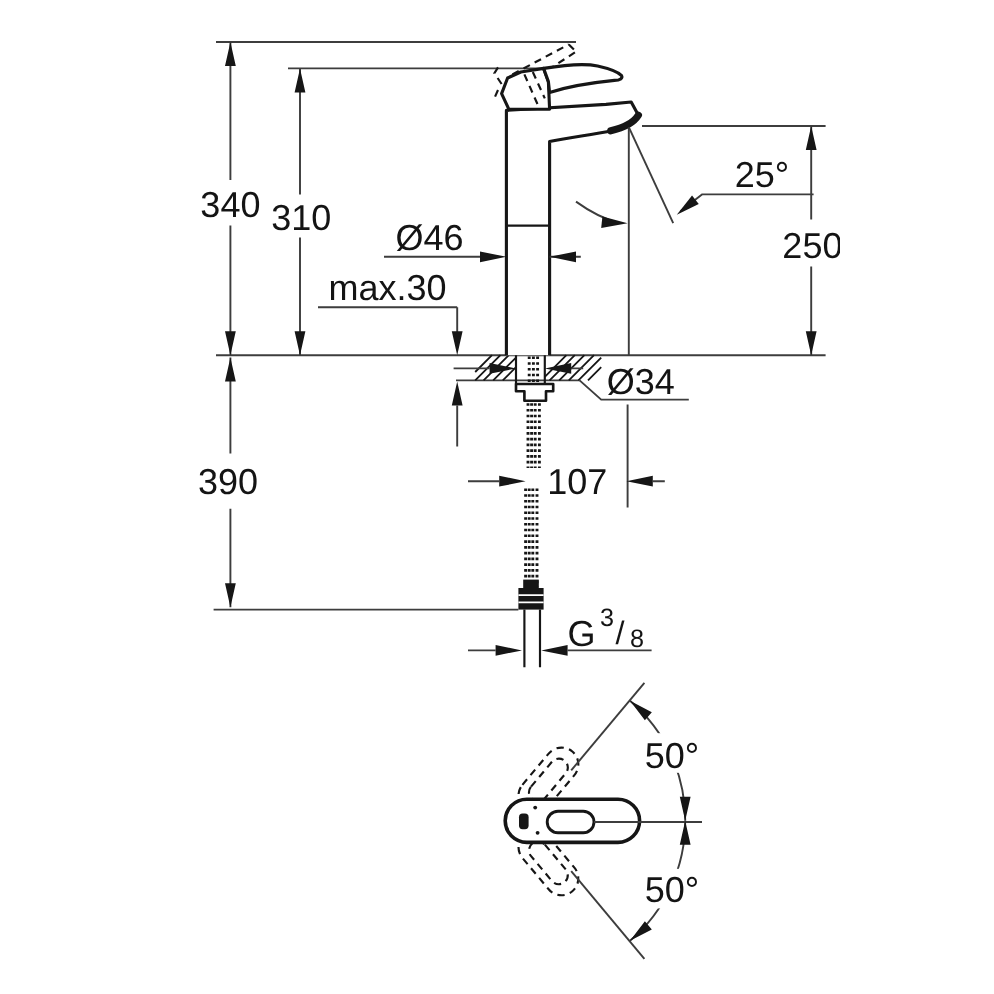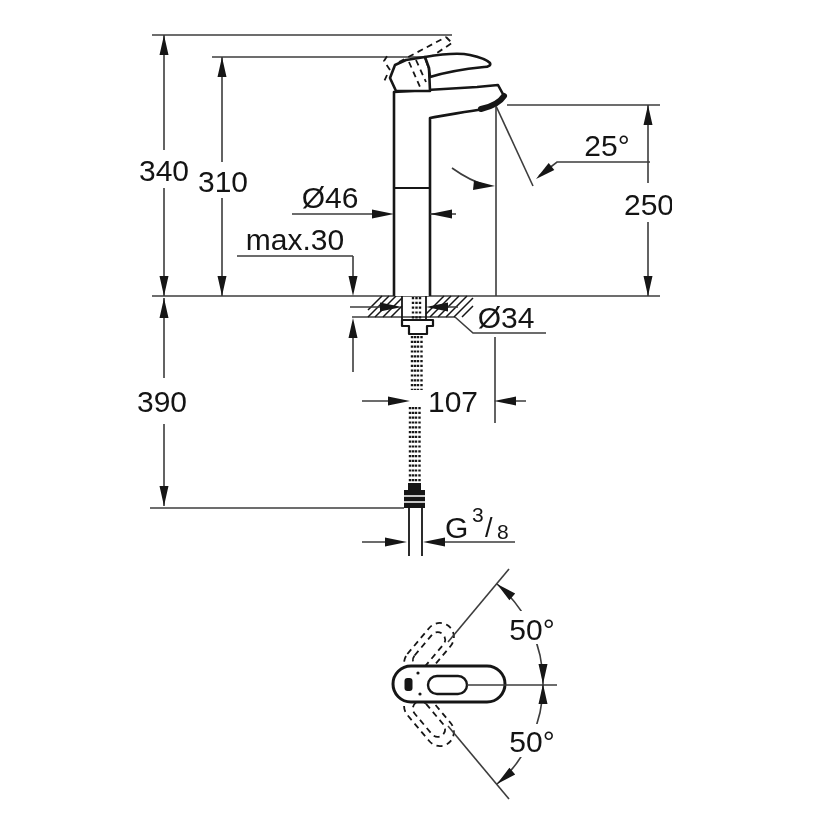--- a/index.html
+++ b/index.html
@@ -1,16 +1,16 @@
 <!DOCTYPE html>
 <html style="--background: #ffffff; --object_line: #161616; --dim_line: #3d3d3d; --text: #141414;"><head>
 <meta charset="utf-8">
 <style>
   html,body{margin:0;padding:0;background:var(--background,#fff);}
-  .stage{position:relative;width:672px;height:828px;background:var(--background,#fff);overflow:hidden;}
+  .stage{position:relative;width:672px;height:828px;background:var(--background,#fff);overflow:hidden;margin-left:28px;}
   svg{position:absolute;left:0;top:0;}
   .olf{stroke:var(--object_line,#161616);stroke-width:2.6;fill:#fff;stroke-linejoin:round;}
   .thin{stroke:var(--object_line,#161616);stroke-width:1.8;fill:none;}
   .dl{stroke:var(--dim_line,#3d3d3d);stroke-width:1.6;fill:none;}
   .ah{fill:var(--object_line,#161616);stroke:none;}
   .dash{stroke-dasharray:6 4.5;}
   .dot{stroke:var(--object_line,#222);stroke-width:2.4;fill:none;stroke-dasharray:2.2 2.6;}
   .hatch{stroke:var(--object_line,#2a2a2a);stroke-width:1.5;fill:none;}
   .wbox{fill:#fff;stroke:none;}
   text{font-family:"Liberation Sans","DejaVu Sans",sans-serif;fill:var(--text,#141414);}

